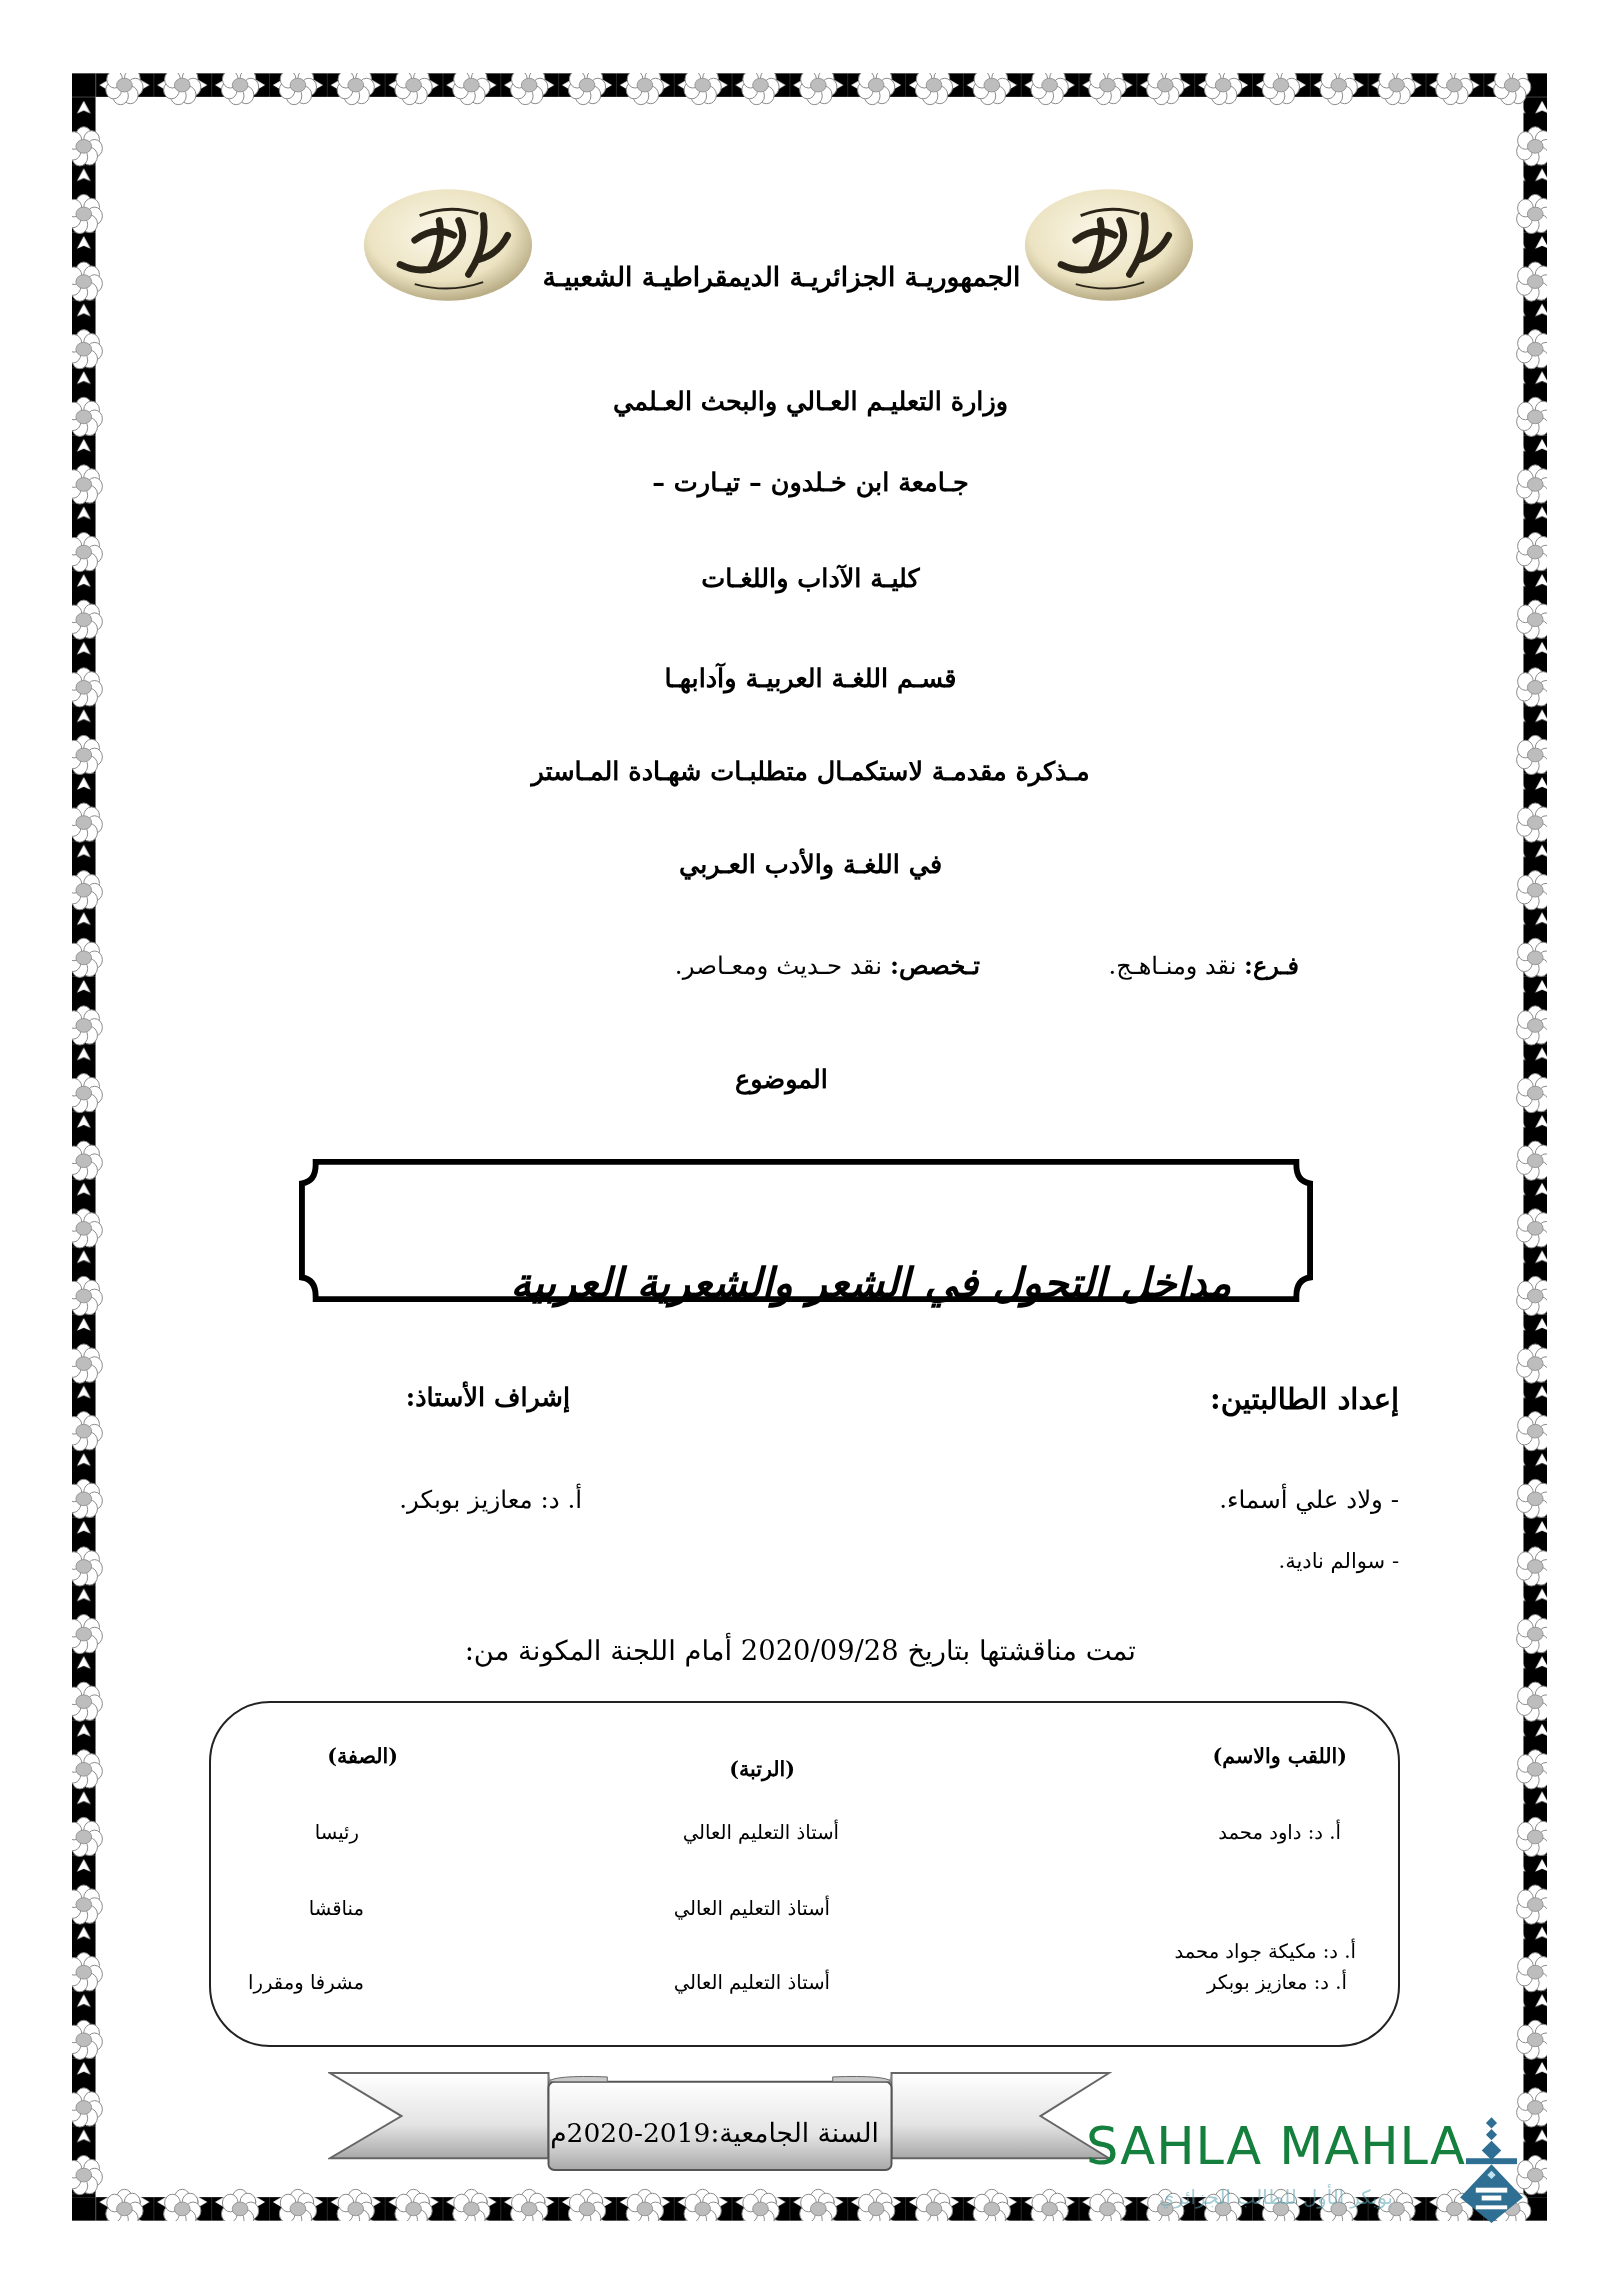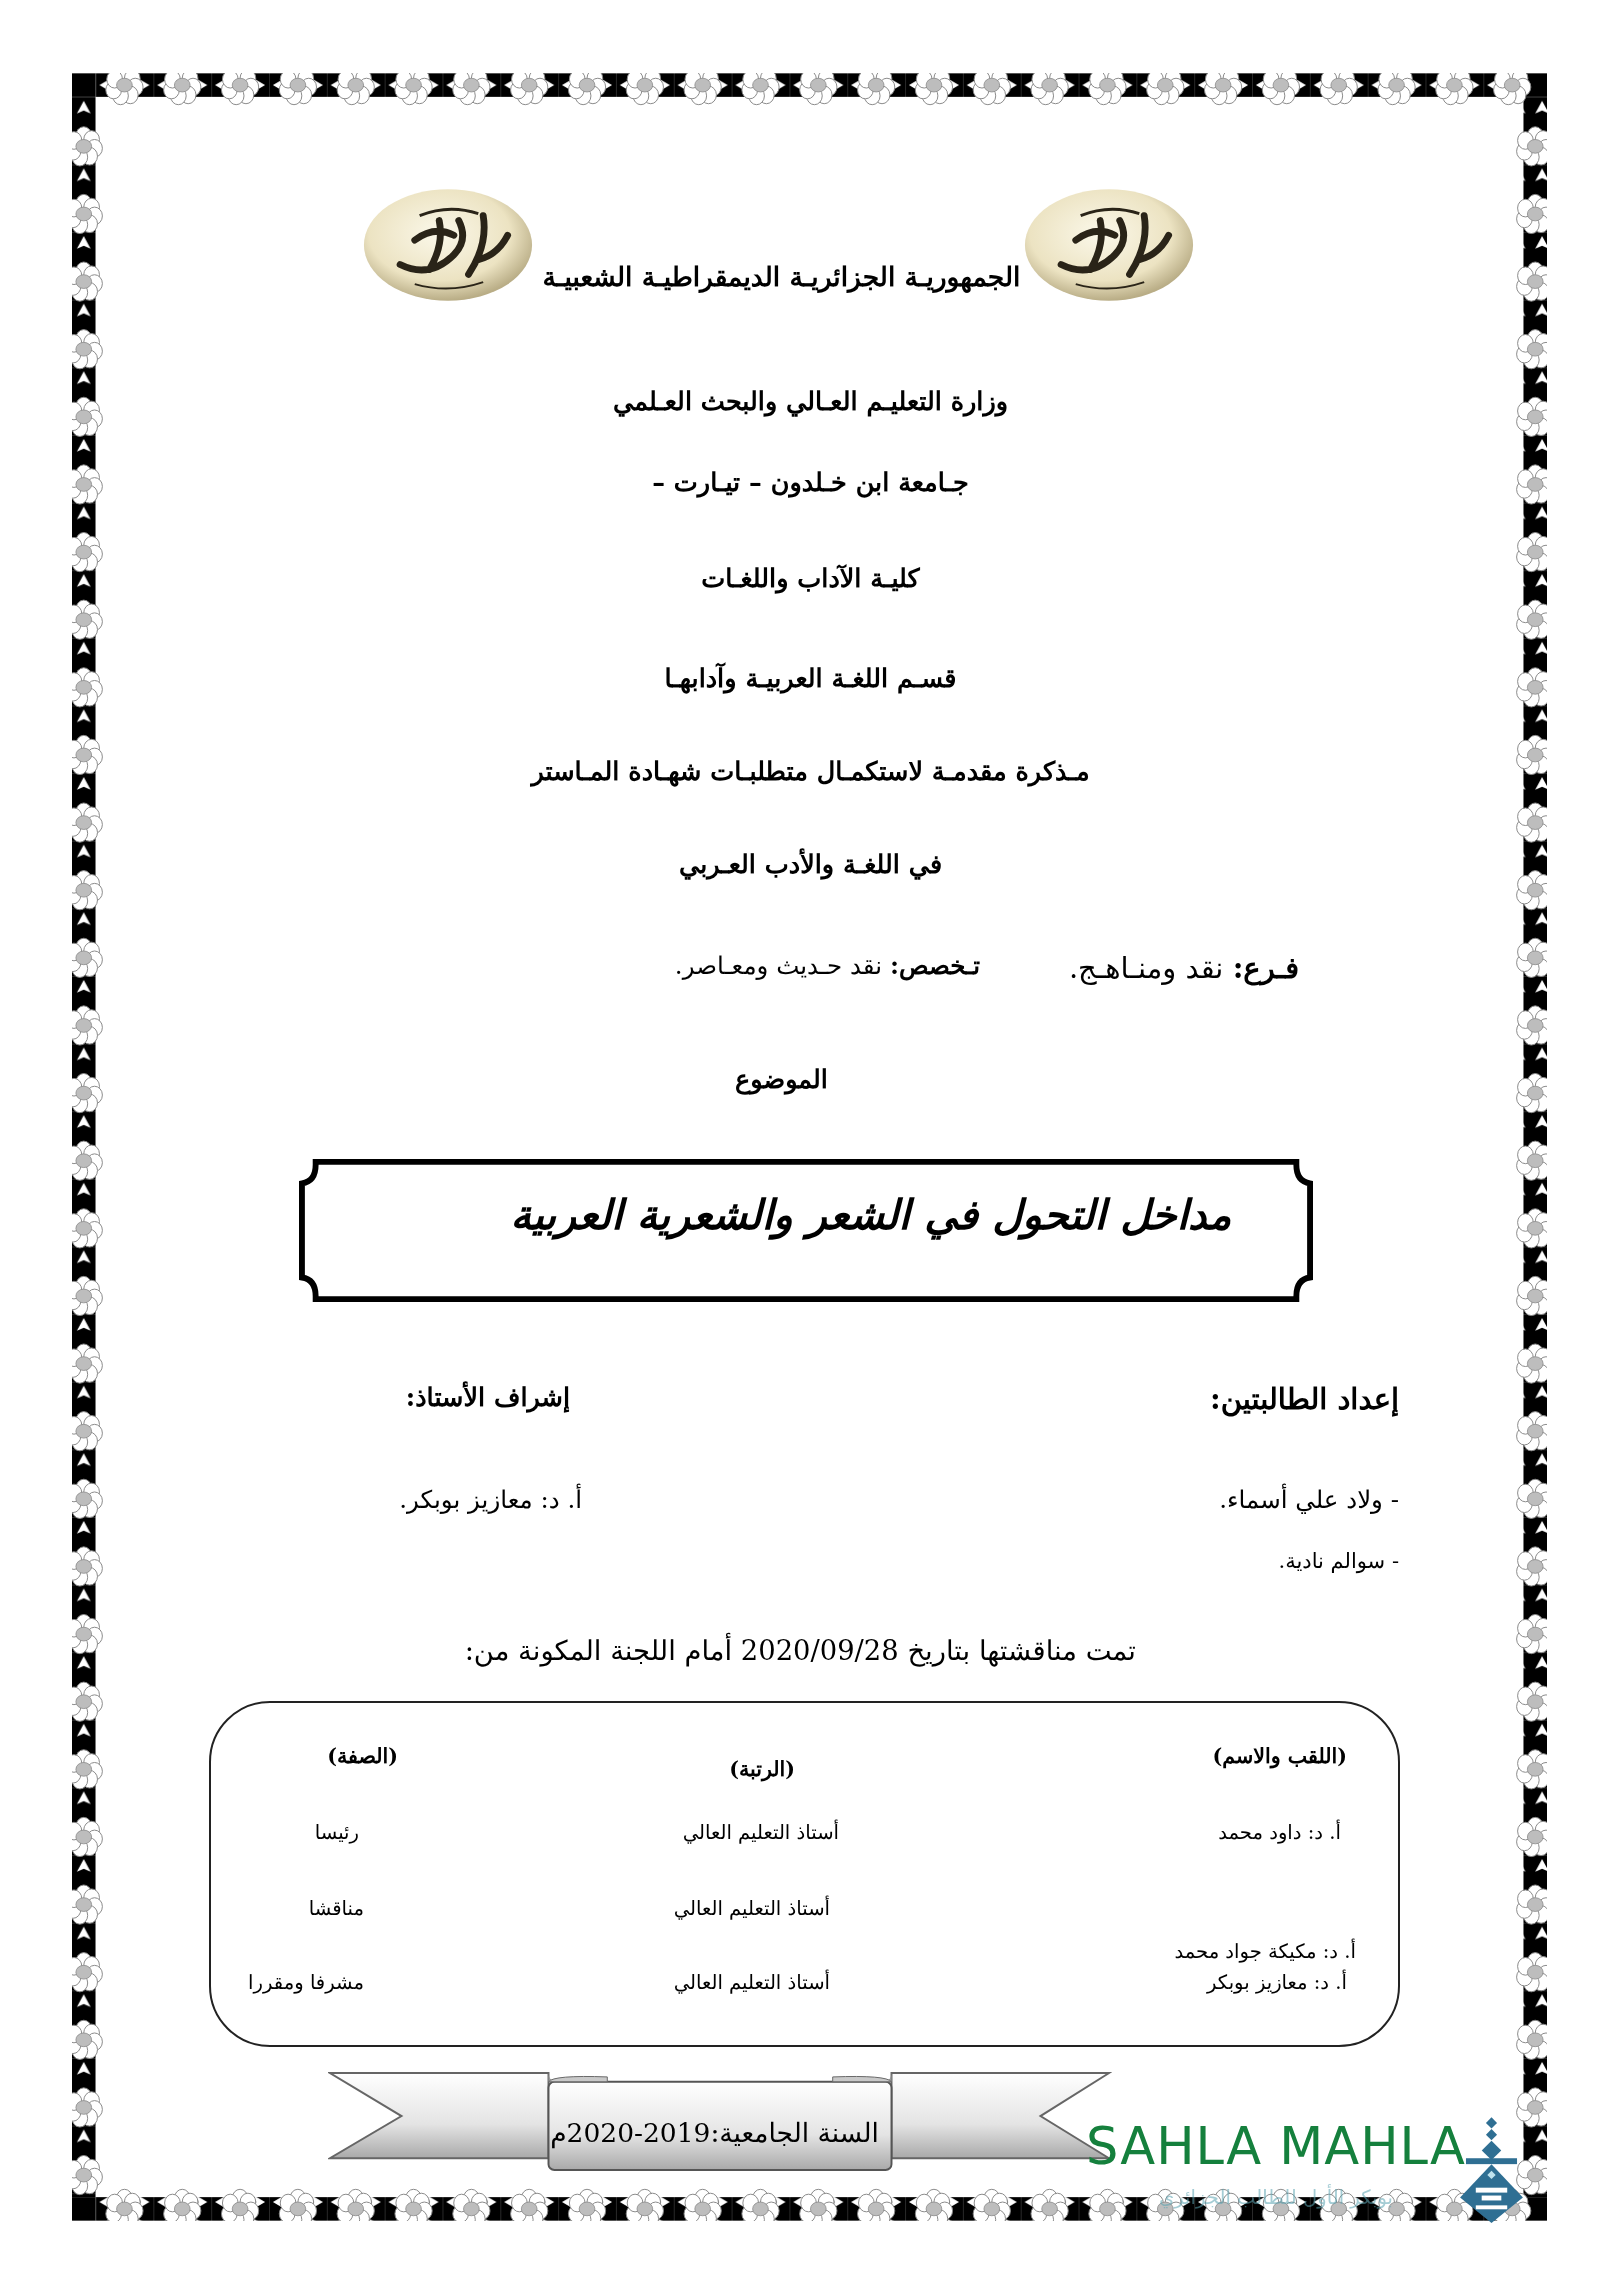--- a/index.html
+++ b/index.html
@@ -6,21 +6,21 @@
   body { width:1621px; height:2293px; position:relative; overflow:hidden;
          font-family:"DejaVu Serif", serif; color:#000; }
   .border-frame { position:absolute; left:72px; top:73px; width:1475px; height:2148px; }
   .border-frame svg { display:block; }
   .line { position:absolute; left:0; width:1621px; text-align:center; direction:rtl;
           font-family:"DejaVu Serif", serif; font-weight:bold; font-size:25.5px; white-space:nowrap; }
   .logo { position:absolute; width:174px; height:118px; }
   .row-text { position:absolute; direction:rtl; white-space:nowrap; font-family:"DejaVu Serif", serif; }
   .bold { font-weight:bold; }
   .title-box { position:absolute; left:299px; top:1157px; width:1014px; height:147px; }
-  .title-text { position:absolute; left:299px; top:1141px; width:1144px; height:147px;
+  .title-text { position:absolute; left:299px; top:1209px; width:1144px; height:147px;
                 display:flex; align-items:center; justify-content:center; direction:rtl;
                 font-family:"DejaVu Serif", serif; font-weight:bold; font-style:italic; font-size:41px; }
   .committee { position:absolute; left:209px; top:1701px; width:1191px; height:346px;
                border:2.9px solid #222; border-radius:61px; box-sizing:border-box; }
   .cm-cell { position:absolute; direction:rtl; white-space:nowrap; font-size:19.6px; font-family:"DejaVu Serif", serif; }
   .cm-head { font-weight:bold; font-size:20.6px; }
   .banner { position:absolute; left:328px; top:2070px; width:784px; height:103px; }
   .banner-text { position:absolute; left:549px; top:2098px; width:331px; height:69px;
                  display:flex; align-items:center; justify-content:center; direction:rtl;
                  font-family:"DejaVu Serif", serif; font-size:26.5px; white-space:nowrap; }
@@ -216,21 +216,21 @@
 </div>
 
 <div class="line" style="top:261px; font-size:26.5px; left:-29px;">الجمهوريـة الجزائريـة الديمقراطيـة الشعبيـة</div>
 <div class="line" style="top:386px;">وزارة التعليـم العـالي والبحث العـلمي</div>
 <div class="line" style="top:467px;">جـامعة ابن خـلدون – تيـارت –</div>
 <div class="line" style="top:563px;">كليـة الآداب واللغـات</div>
 <div class="line" style="top:663px;">قسـم اللغـة العربيـة وآدابهـا</div>
 <div class="line" style="top:756px;">مـذكرة مقدمـة لاستكمـال متطلبـات شهـادة المـاستر</div>
 <div class="line" style="top:849px;">في اللغـة والأدب العـربي</div>
 
-<div class="row-text" style="right:322px; top:951px; font-size:29px;">
+<div class="row-text" style="right:322px; top:951px; font-size:24px;">
   <span class="bold">فـرع:</span><span> نقد ومنـاهـج.</span>
 </div>
 <div class="row-text" style="right:641px; top:951px; font-size:24.5px;">
   <span class="bold">تـخصص:</span><span> نقد حـديث ومعـاصر.</span>
 </div>
 
 <div class="line" style="top:1064px; left:-29px;">الموضوع</div>
 
 <svg class="title-box" width="1014" height="147" viewBox="0 0 1035 150">
   <path d="M17 5 H1018 V8 Q1018 25 1032 27 V123 Q1018 125 1018 142 V145 H17 V142 Q17 125 3 123 V27 Q17 25 17 8 Z" fill="#fff" stroke="#000" stroke-width="6"></path>

